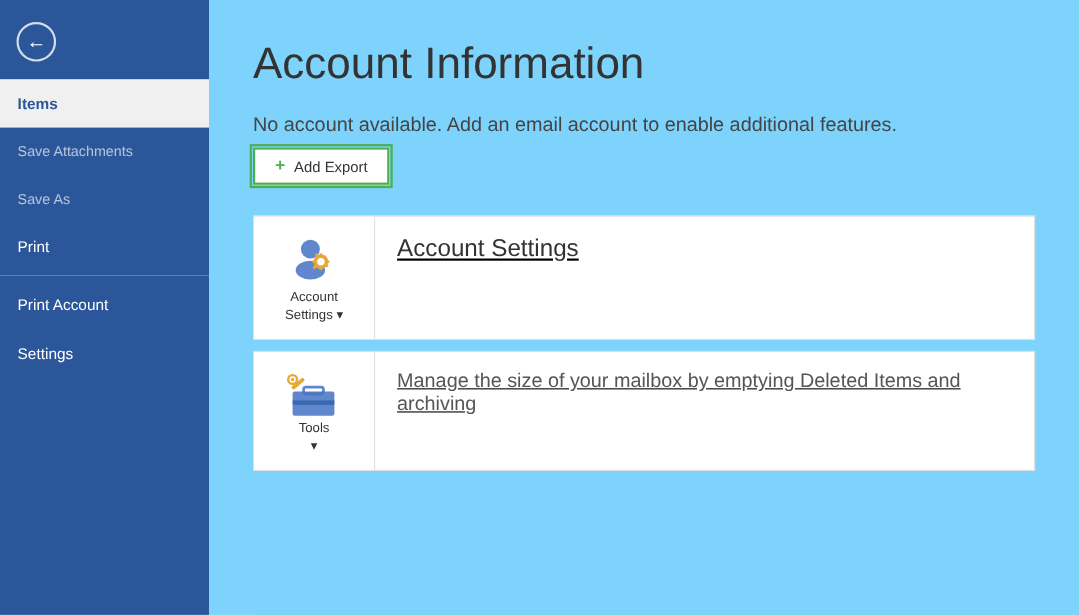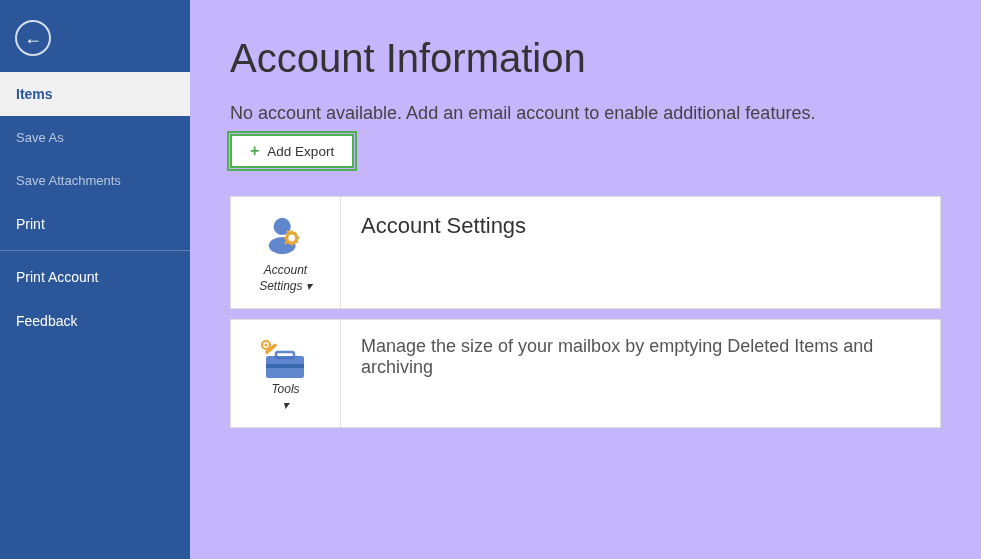--- a/index.html
+++ b/index.html
@@ -64,21 +64,21 @@
     }
 
     .sidebar-item.muted {
       color: rgba(255,255,255,0.65);
       font-size: 13px;
     }
 
     
     .main {
       flex: 1;
-      background-color: #c4b5fd;
+      background-color: #7dd3fc;
       padding: 36px 40px 30px 40px;
       overflow: hidden;
     }
 
     .page-title {
       font-size: 40px;
       font-weight: 300;
       color: #333;
       margin-bottom: 22px;
     }
@@ -141,26 +141,26 @@
       width: 52px;
       height: 42px;
       margin-bottom: 6px;
     }
 
     .card-icon-label {
       font-size: 12px;
       color: #333;
       text-align: center;
       line-height: 1.3;
-      font-style: italic;
     }
 
     .card-content {
       padding: 16px 20px;
       flex: 1;
+      text-decoration: underline;
     }
 
     .card-title {
       font-size: 22px;
       font-weight: 300;
       color: #333;
       margin-bottom: 5px;
     }
 
     .card-desc {
@@ -183,38 +183,38 @@
   </div>
 
   <nav class="sidebar-nav">
 
     <div class="sidebar-item active">
       <span>Items</span>
     </div>
 
 
     <div class="sidebar-item muted">
+      <span>Save Attachments</span>
+    </div>
+
+    <div class="sidebar-item muted">
       <span>Save As</span>
-    </div>
-
-    <div class="sidebar-item muted">
-      <span>Save Attachments</span>
     </div>
 
     <div class="sidebar-item">
       <span>Print</span>
     </div>
     <hr class="sidebar-divider">
 
     <div class="sidebar-item">
       <span>Print Account</span>
     </div>
 
     <div class="sidebar-item">
-      <span>Feedback</span>
+      <span>Settings</span>
     </div>
   </nav>
 </div>
 
 <div class="main">
   <h1 class="page-title">Account Information</h1>
 
   <p class="subtitle">No account available. Add an email account to enable additional features.</p>
 
   <button class="add-account-btn">

